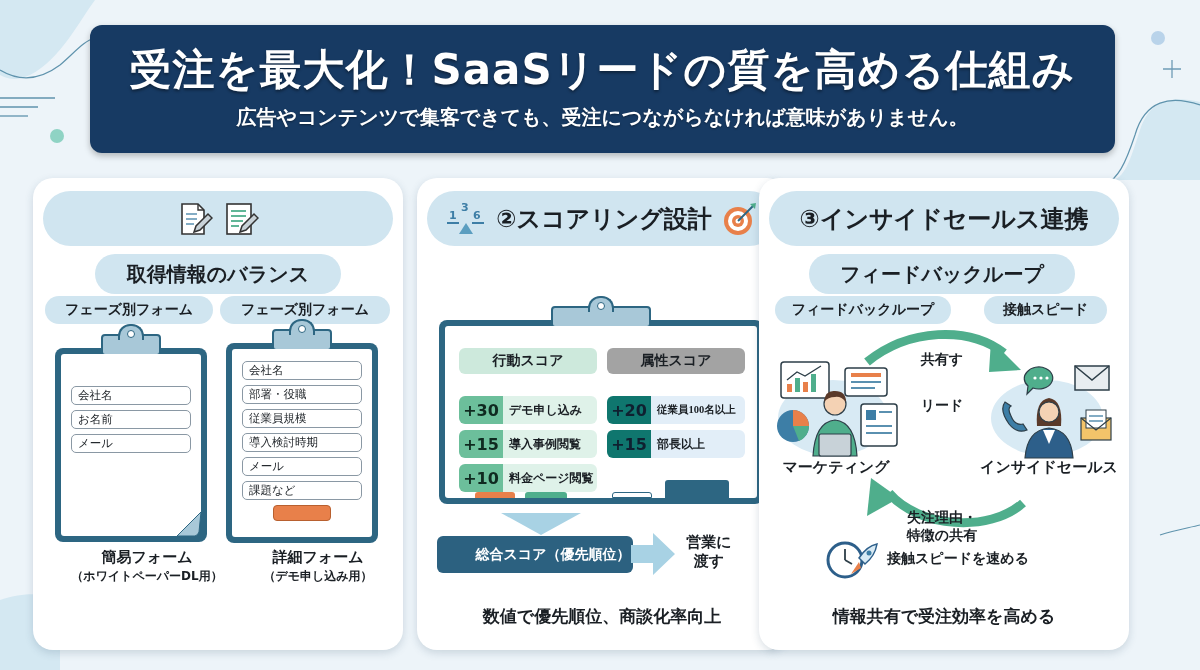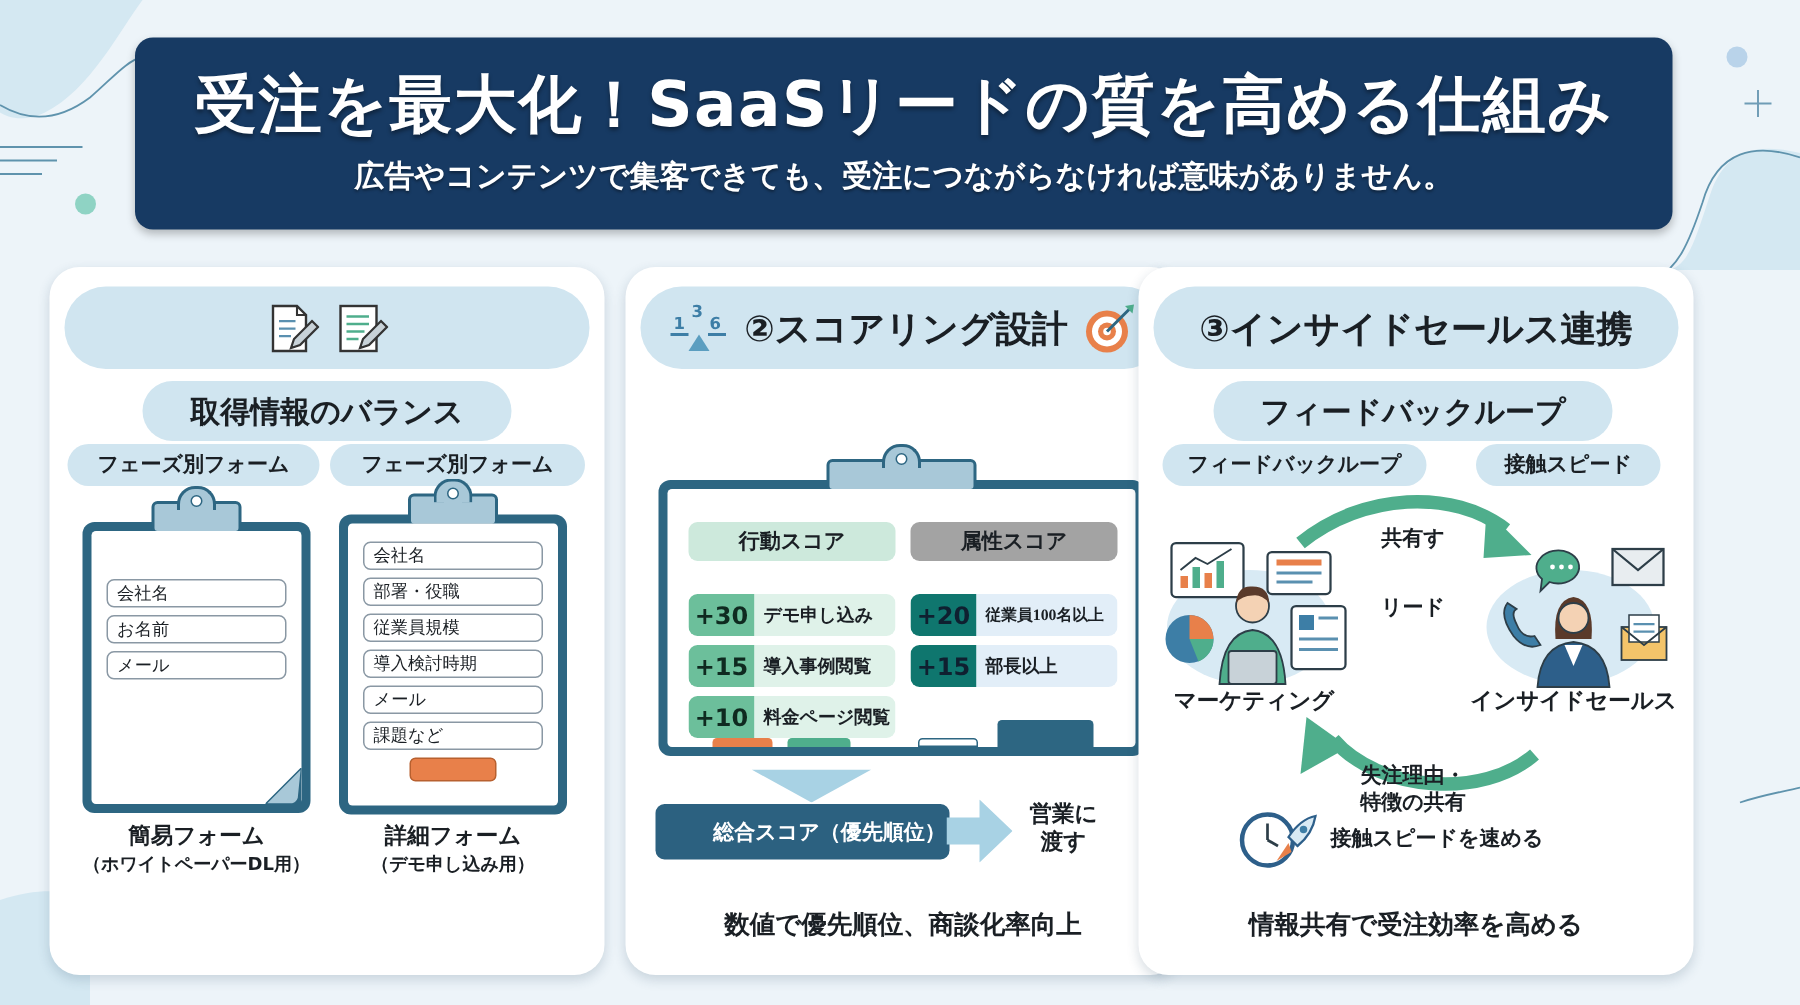--- a/index.html
+++ b/index.html
@@ -65,21 +65,21 @@
   }
   .clip::after {
     content: ""; position: absolute; top: -6px; left: 50%; transform: translateX(-50%);
     width: 6px; height: 6px; background: #fff; border: 1.5px solid #2d6682; border-radius: 50%;
   }
   .field {
     height: 19px; border: 1.5px solid #8a98a4; border-radius: 5px;
     font-size: 11.5px; padding-left: 6px; line-height: 16px; margin-bottom: 5px;
     background: #fff;
   }
-  .form-label { position: absolute; text-align: center; font-weight: bold; }
+  .form-label { position: absolute; text-align: center; font-weight: bold; margin-left: 16px; }
   .form-label .n { font-size: 15px; display: block; }
   .form-label .s { font-size: 12px; display: block; font-weight: bold; margin-top: 1px; }
 
   
   .score-head {
     height: 26px; border-radius: 6px; display: flex; align-items: center; justify-content: center;
     font-size: 14px; font-weight: bold; margin-bottom: 22px;
   }
   .score-row {
     height: 28px; border-radius: 6px; display: flex; margin-bottom: 6px; overflow: hidden;

